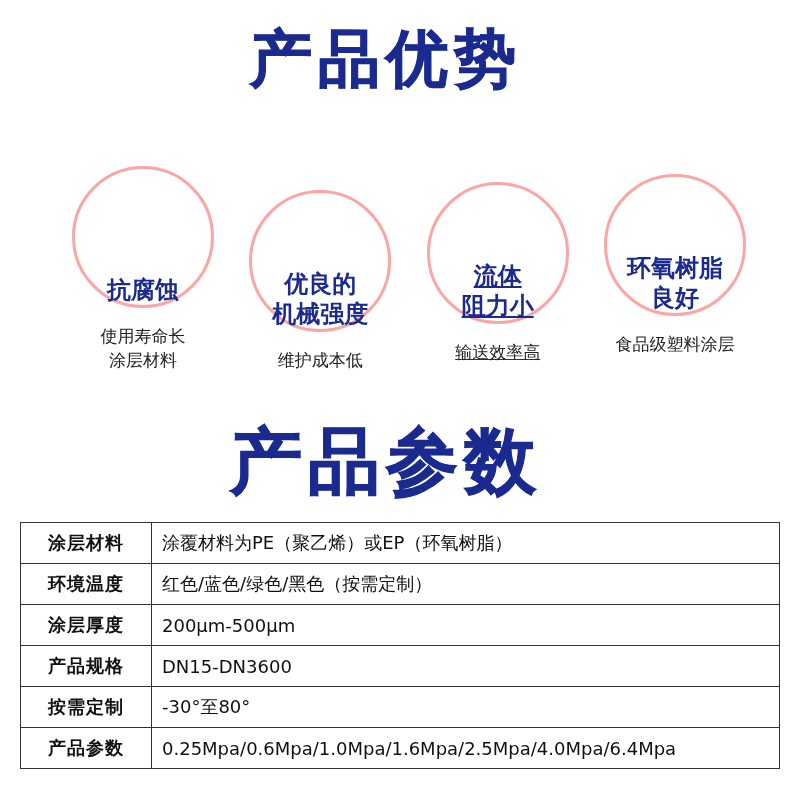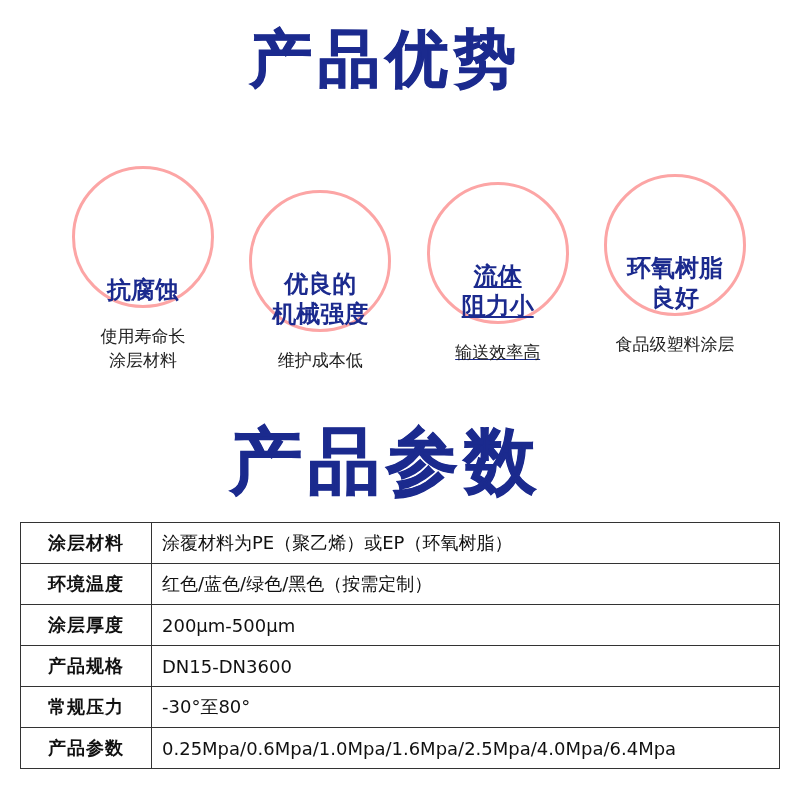--- a/index.html
+++ b/index.html
@@ -179,21 +179,21 @@
       </tr>
       <tr>
         <td class="label">涂层厚度</td>
         <td class="value">200μm-500μm</td>
       </tr>
       <tr>
         <td class="label">产品规格</td>
         <td class="value">DN15-DN3600</td>
       </tr>
       <tr>
-        <td class="label">常规压力</td>
+        <td class="label">按需定制</td>
         <td class="value">-30°至80°</td>
       </tr>
       <tr>
         <td class="label">产品参数</td>
         <td class="value">0.25Mpa/0.6Mpa/1.0Mpa/1.6Mpa/2.5Mpa/4.0Mpa/6.4Mpa</td>
       </tr>
     </tbody>
   </table>
 
 </div>

